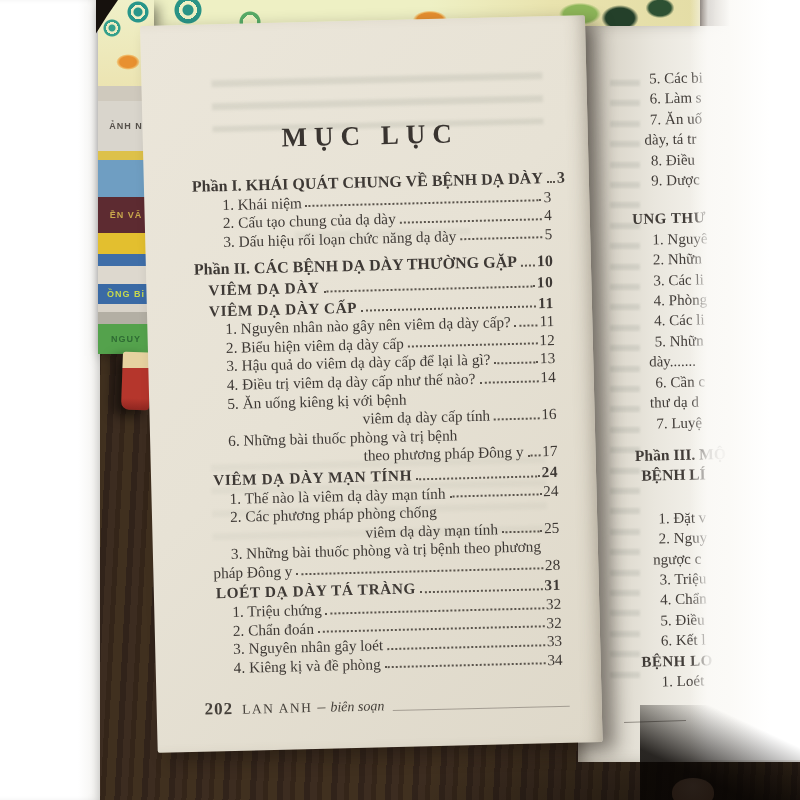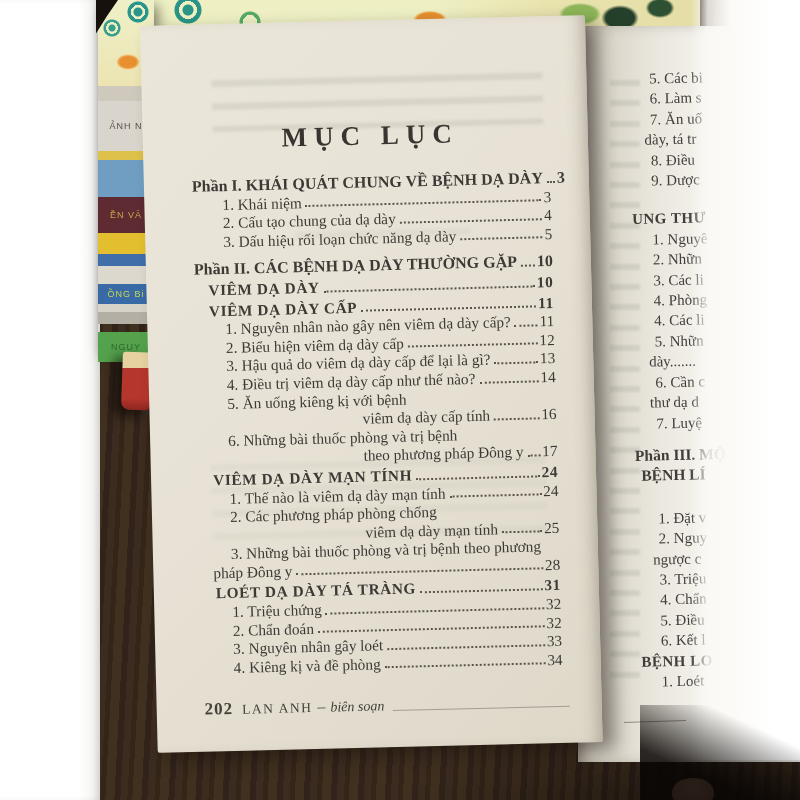--- a/index.html
+++ b/index.html
@@ -31,21 +31,21 @@
     box-shadow:4px 6px 12px rgba(10,7,4,0.5);}
   .cover-art{height:86px;
     background:
       radial-gradient(circle at 40px 12px, #28968a 0 4px, transparent 5px),
       radial-gradient(circle at 40px 12px, transparent 0 7px, #28968a 7px 10px, transparent 11px),
       radial-gradient(circle at 14px 28px, #35a08c 0 3px, transparent 4px),
       radial-gradient(circle at 14px 28px, transparent 0 6px, #35a08c 6px 8px, transparent 9px),
       radial-gradient(ellipse 15px 10px at 30px 62px, #e89030 0 55%, #f0c070 70%, transparent 78%),
       linear-gradient(#eff0c8,#ece4b2);}
   .spine{display:flex;align-items:center;justify-content:center;overflow:hidden;}
-  .spine span{font-size:9px;font-weight:normal;letter-spacing:1px;white-space:nowrap;
+  .spine span{font-size:9px;font-weight:bold;letter-spacing:1px;white-space:nowrap;
     font-family:"Liberation Sans","DejaVu Sans",sans-serif;}
   .black-wedge{position:absolute;left:96px;top:0;width:22px;height:42px;z-index:6;
     background:#16110d;clip-path:polygon(0 0,100% 0,50% 38%,0 80%);}
   .red-object{position:absolute;left:122px;top:352px;width:28px;height:58px;z-index:5;
     background:linear-gradient(#e6d2a0 0 16px,#b5362c 16px 80%,#8e2620);
     border-radius:3px 3px 4px 8px;transform:rotate(2deg);
     box-shadow:-8px 6px 12px rgba(8,5,3,0.65);}
   
   .right-page{position:absolute;left:578px;top:26px;width:222px;height:736px;z-index:3;
     background:linear-gradient(90deg,#c6c1b5 0px,#d9d4c8 28px,#e9e6dd 75px,#f3f1eb 125px,#faf9f6 165px);
@@ -161,21 +161,21 @@
         <span style="color: rgb(201, 168, 76);">ỀN VĂ</span>
       </div>
       <div class="spine" style="height: 21px; background: rgb(227, 191, 47);"></div>
       <div class="spine" style="height: 12px; background: rgb(63, 110, 168);"></div>
       <div class="spine" style="height: 18px; background: rgb(221, 216, 206);"></div>
       <div class="spine" style="height: 20px; background: rgb(58, 106, 165);">
         <span style="color: rgb(200, 217, 78);">ỒNG Bi</span>
       </div>
       <div class="spine" style="height: 8px; background: rgb(216, 211, 201);"></div>
       <div class="spine" style="height: 12px; background: rgb(179, 175, 164);"></div>
-      <div class="spine" style="height: 30px; background: rgb(84, 162, 76); margin-top: 8px;">
+      <div class="spine" style="height: 30px; background: rgb(84, 162, 76);">
         <span style="color: rgb(46, 107, 51);">NGUY</span>
       </div>
     </div>
   <div class="black-wedge"></div>
   <div class="red-object"></div>
 
   <div class="main-page">
     <div class="lp-ghost g1"></div>
     <div class="lp-ghost g2"></div>
     <div class="lp-ghost g3"></div>

